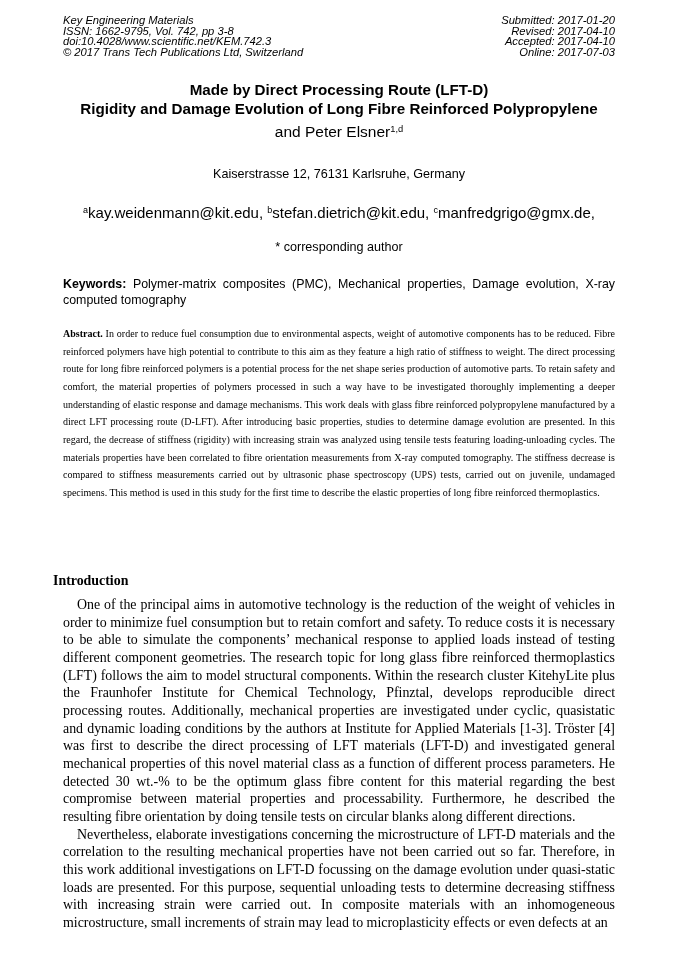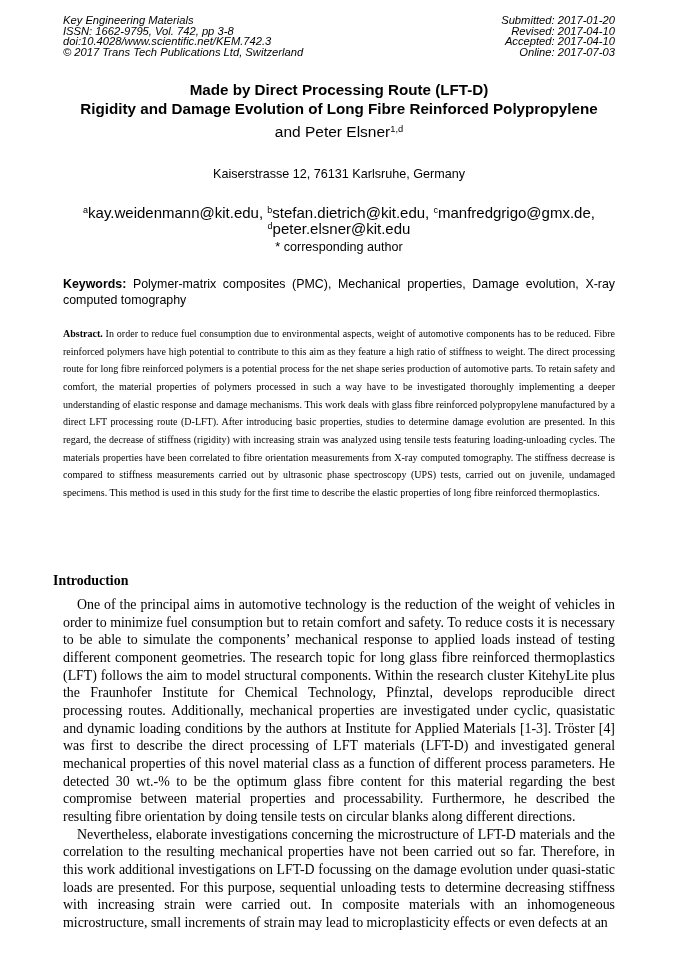--- a/index.html
+++ b/index.html
@@ -49,23 +49,20 @@
 </div>
 
 <div class="affil">
   <div>Kaiserstrasse 12, 76131 Karlsruhe, Germany</div>
 </div>
 
 <div class="emails">
   <div>
     <sup>a</sup><span>kay.weidenmann@kit.edu</span>, <sup>b</sup><span>stefan.dietrich@kit.edu</span>, <sup>c</sup><span>manfredgrigo@gmx.de</span>,
   </div>
-  <div>
-    <sup>d</sup><span>peter.elsner@kit.edu</span>
-  </div>
 </div>
 
 <div class="corr">* corresponding author</div>
 
 <div class="keywords"><b>Keywords:</b><span> Polymer-matrix composites (PMC), Mechanical properties, Damage evolution, X-ray computed tomography</span></div>
 
 <div class="abstract"><b>Abstract.</b><span> In order to reduce fuel consumption due to environmental aspects, weight of automotive components has to be reduced. Fibre reinforced polymers have high potential to contribute to this aim as they feature a high ratio of stiffness to weight. The direct processing route for long fibre reinforced polymers is a potential process for the net shape series production of automotive parts. To retain safety and comfort, the material properties of polymers processed in such a way have to be investigated thoroughly implementing a deeper understanding of elastic response and damage mechanisms. This work deals with glass fibre reinforced polypropylene manufactured by a direct LFT processing route (D-LFT). After introducing basic properties, studies to determine damage evolution are presented. In this regard, the decrease of stiffness (rigidity) with increasing strain was analyzed using tensile tests featuring loading-unloading cycles. The materials properties have been correlated to fibre orientation measurements from X-ray computed tomography. The stiffness decrease is compared to stiffness measurements carried out by ultrasonic phase spectroscopy (UPS) tests, carried out on juvenile, undamaged specimens. This method is used in this study for the first time to describe the elastic properties of long fibre reinforced thermoplastics.</span></div>
 
 <div class="section-head">Introduction</div>
 <div class="body-text">

